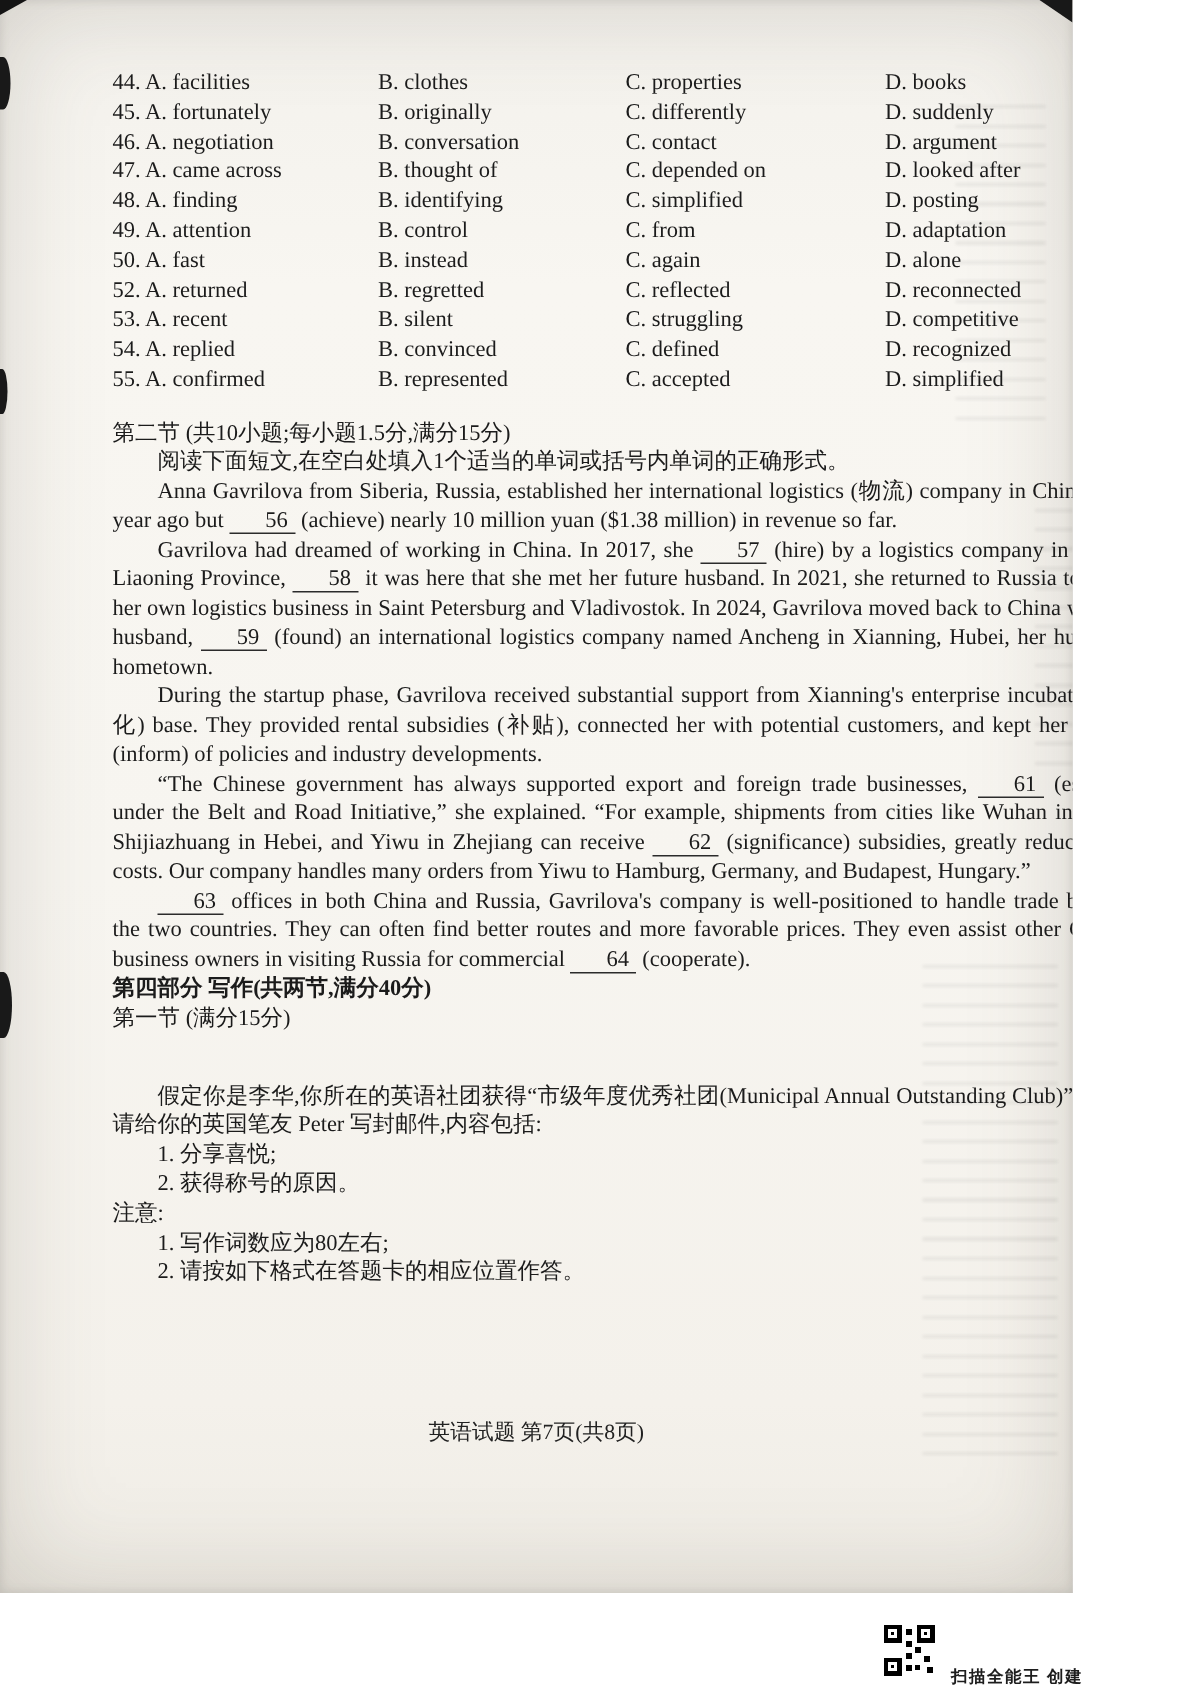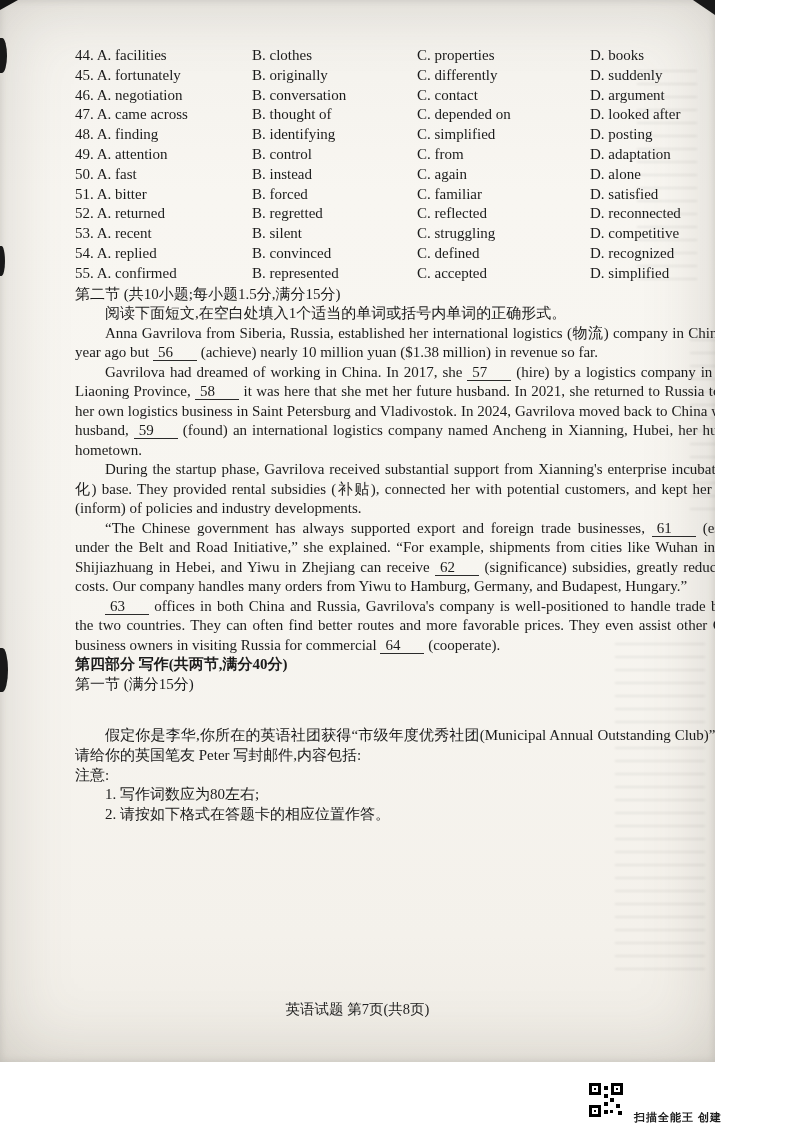--- a/index.html
+++ b/index.html
@@ -16,35 +16,35 @@
     overflow:hidden;
   }
   .content {
     position:absolute; top:46px; left:75px; width:686px;
     font-size:15px;
   }
   
   .q-row { display:grid; grid-template-columns:177px 165px 173px auto; line-height:19.8px; white-space:nowrap; }
   .q-cell { overflow:visible; }
   
-  .section-heading { line-height:19.6px; margin-top:1px; }
+  .section-heading { line-height:19.6px; margin-top:16px; }
   .instruction { text-indent:2em; line-height:19.6px; }
   .passage-para { text-indent:2em; text-align:justify; line-height:19.5px; }
   .blank {
     display:inline-block; min-width:44px; padding:0 5px;
-    text-align:left; text-indent:0;
+    text-align:right; text-indent:0;
     border-bottom:1px solid #2b2b2b; line-height:15px;
   }
   .part-heading { font-weight:bold; line-height:19.6px; }
   .sub-heading { line-height:19.6px; }
   .prompt { text-indent:2em; text-align:justify; line-height:19.6px;margin-top:32px; }
   .point-line, .note-line { padding-left:2em; line-height:19.6px; }
   .note-label { line-height:19.6px; }
   .footer {
-    position:absolute; left:0; right:0; top:1000px;
+    position:absolute; left:0; right:0; top:945px;
     text-align:center; font-size:14.5px; color:#222;
   }
   
   .corner-tl { position:absolute; top:0; left:0; width:0; height:0;
     border-top:10px solid #141414; border-right:18px solid transparent; }
   .corner-tr { position:absolute; top:0; right:0; width:0; height:0;
     border-top:15px solid #181818; border-left:22px solid transparent; }
   .blob { position:absolute; left:0; background:#191919; border-radius:0 70% 70% 0 / 0 50% 50% 0; }
   .blob-1 { top:38px; width:7px; height:35px; }
   .blob-2 { top:246px; width:5px; height:30px; }
@@ -112,26 +112,20 @@
             <div class="q-cell">C. from</div>
             <div class="q-cell">D. adaptation</div>
           </div>
           <div class="q-row">
             <div class="q-cell">50. A. fast</div>
             <div class="q-cell">B. instead</div>
             <div class="q-cell">C. again</div>
             <div class="q-cell">D. alone</div>
           </div>
           <div class="q-row">
-            <div class="q-cell">51. A. bitter</div>
-            <div class="q-cell">B. forced</div>
-            <div class="q-cell">C. familiar</div>
-            <div class="q-cell">D. satisfied</div>
-          </div>
-          <div class="q-row">
             <div class="q-cell">52. A. returned</div>
             <div class="q-cell">B. regretted</div>
             <div class="q-cell">C. reflected</div>
             <div class="q-cell">D. reconnected</div>
           </div>
           <div class="q-row">
             <div class="q-cell">53. A. recent</div>
             <div class="q-cell">B. silent</div>
             <div class="q-cell">C. struggling</div>
             <div class="q-cell">D. competitive</div>
@@ -159,20 +153,24 @@
           <p class="passage-para">During the startup phase, Gavrilova received substantial support from Xianning's enterprise incubation (孵化) base. They provided rental subsidies (补贴), connected her with potential customers, and kept her <span class="blank">40</span> (inform) of policies and industry developments.</p>
           <p class="passage-para">“The Chinese government has always supported export and foreign trade businesses, <span class="blank">61</span> (especial) under the Belt and Road Initiative,” she explained. “For example, shipments from cities like Wuhan in Hubei, Shijiazhuang in Hebei, and Yiwu in Zhejiang can receive <span class="blank">62</span> (significance) subsidies, greatly reducing our costs. Our company handles many orders from Yiwu to Hamburg, Germany, and Budapest, Hungary.”</p>
           <p class="passage-para"><span class="blank">63</span> offices in both China and Russia, Gavrilova's company is well-positioned to handle trade between the two countries. They can often find better routes and more favorable prices. They even assist other Chinese business owners in visiting Russia for commercial <span class="blank">64</span> (cooperate).</p>
         </div>
 
       <div class="part-heading">第四部分 写作(共两节,满分40分)</div>
       <div class="sub-heading">第一节 (满分15分)</div>
 
       <p class="prompt">假定你是李华,你所在的英语社团获得“市级年度优秀社团(Municipal Annual Outstanding Club)”称号。请给你的英国笔友 Peter 写封邮件,内容包括:</p>
 
+      <div class="points">
+          <div class="point-line">1. 分享喜悦;</div>
+          <div class="point-line">2. 获得称号的原因。</div>
+        </div>
 
       <div class="note-label">注意:</div>
 
       <div class="notes">
           <div class="note-line">1. 写作词数应为80左右;</div>
           <div class="note-line">2. 请按如下格式在答题卡的相应位置作答。</div>
         </div>
 
     </div>
 

